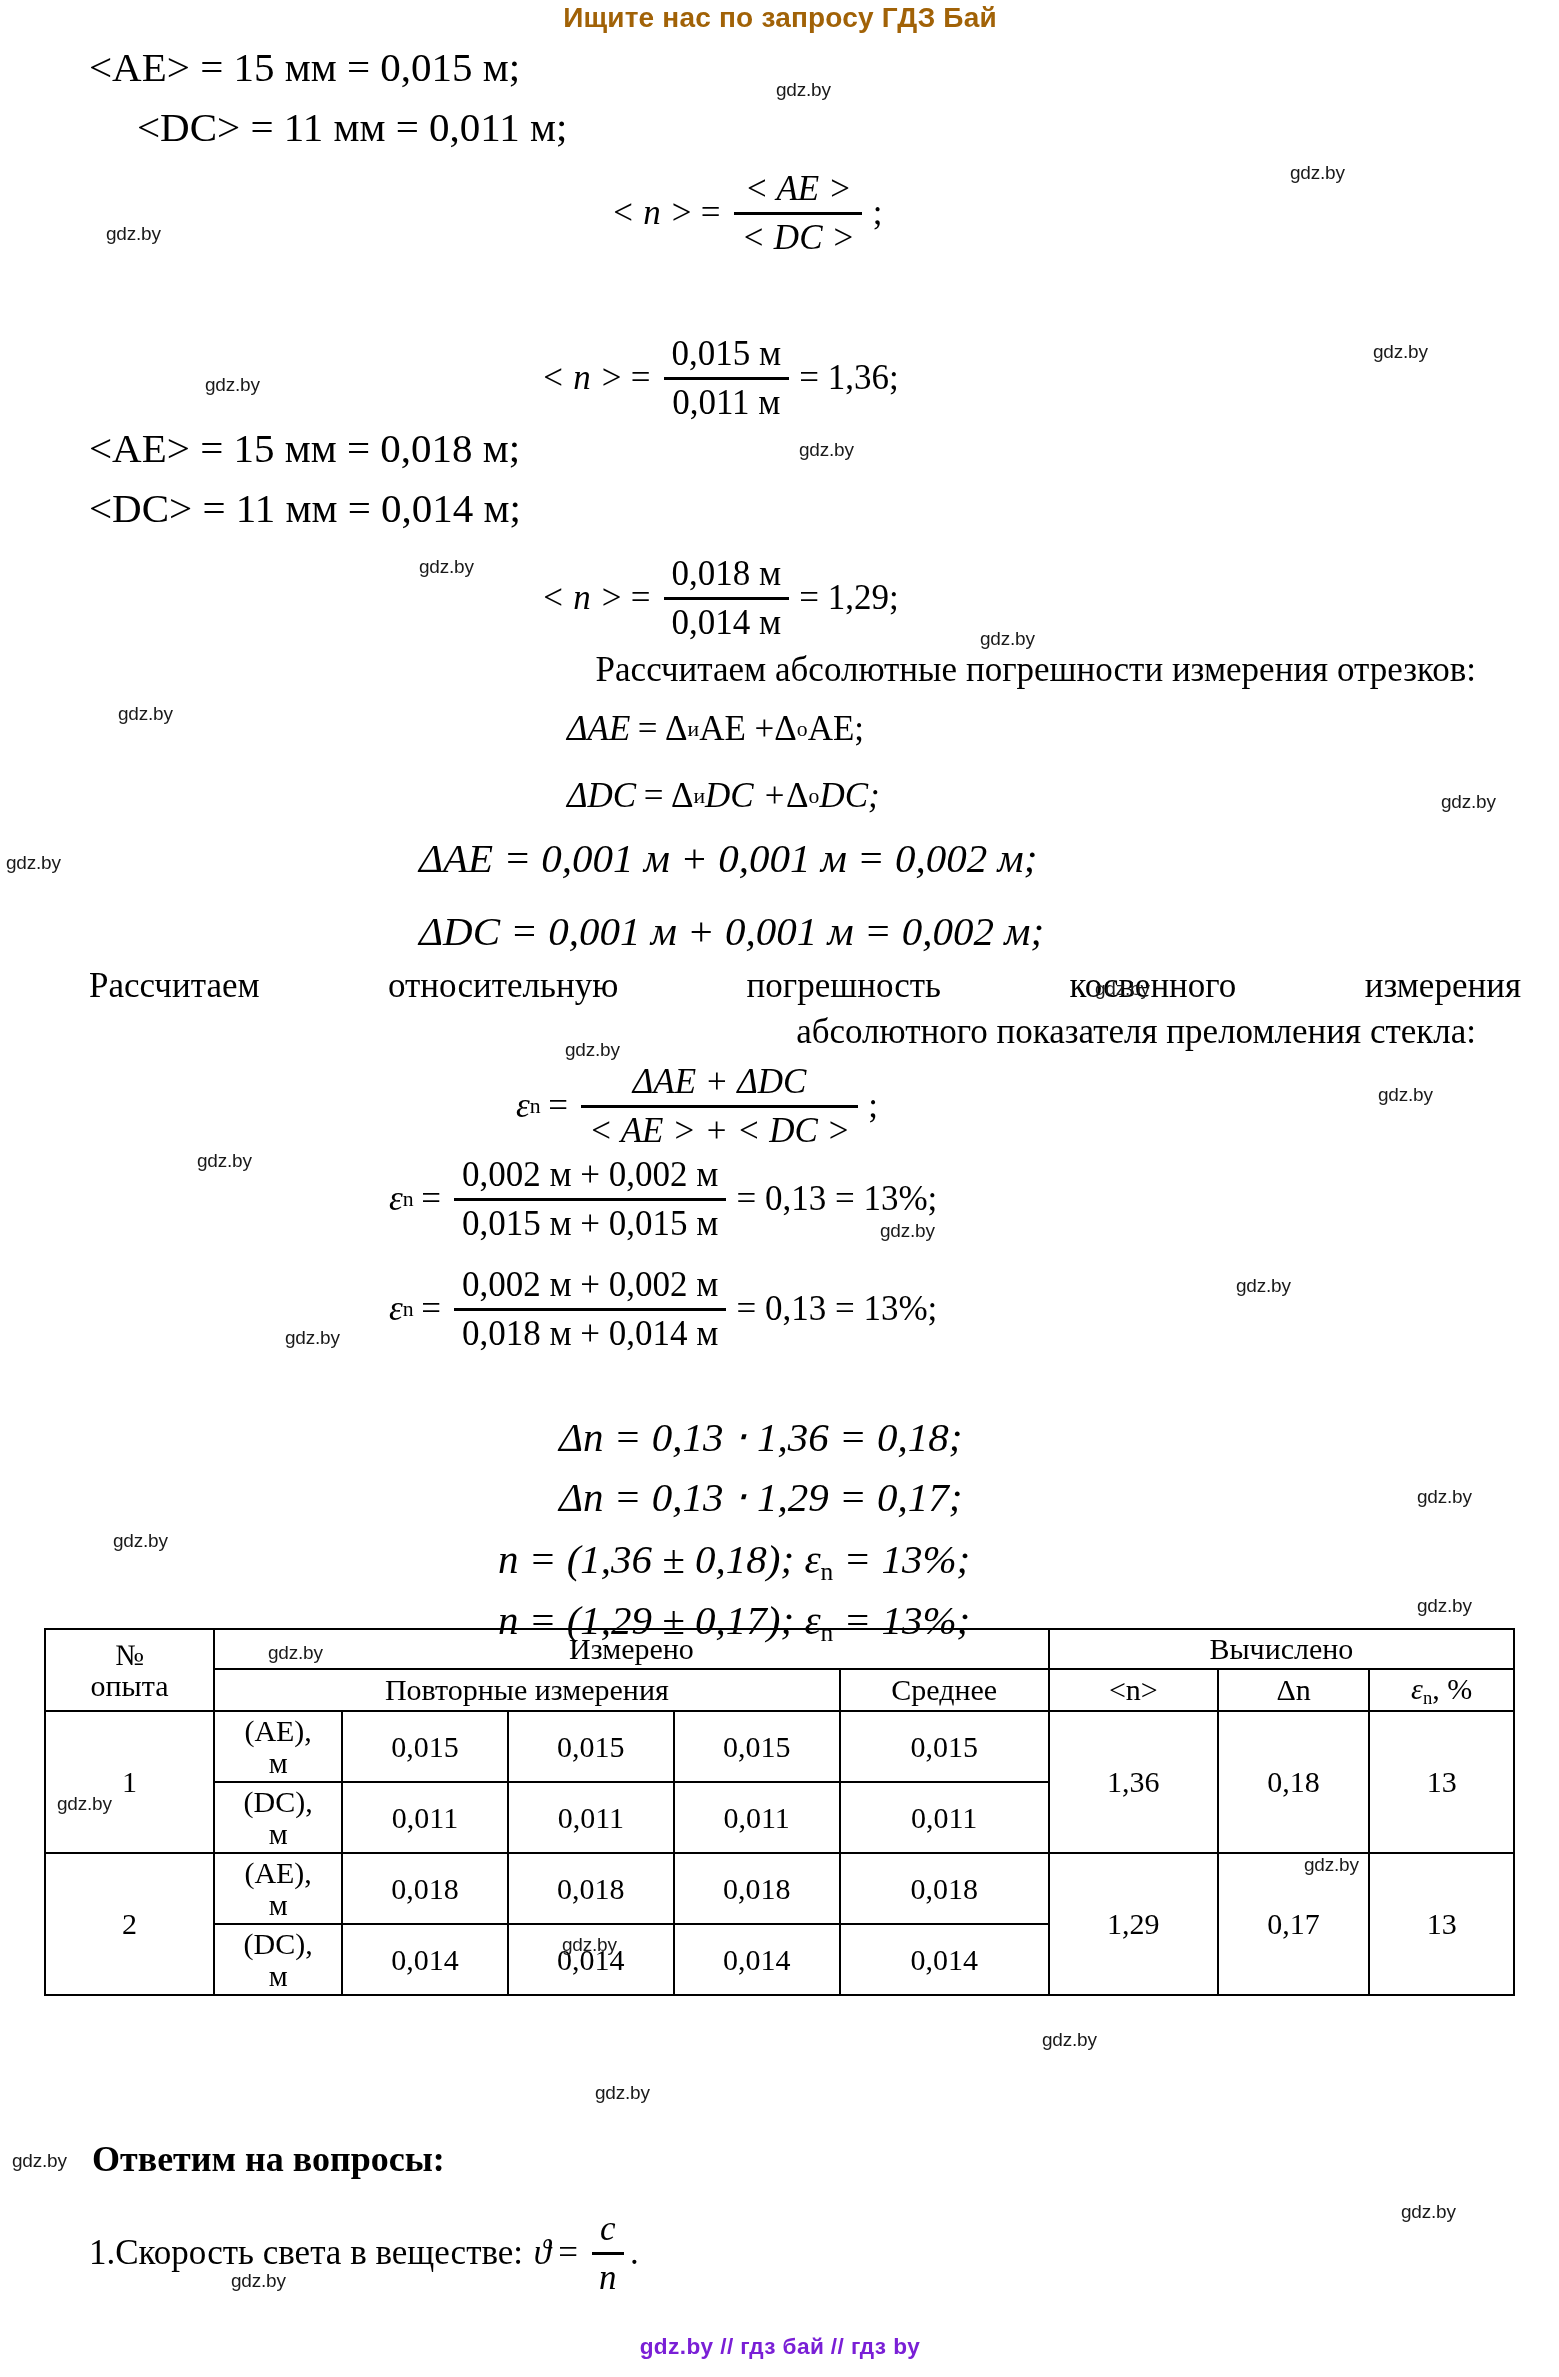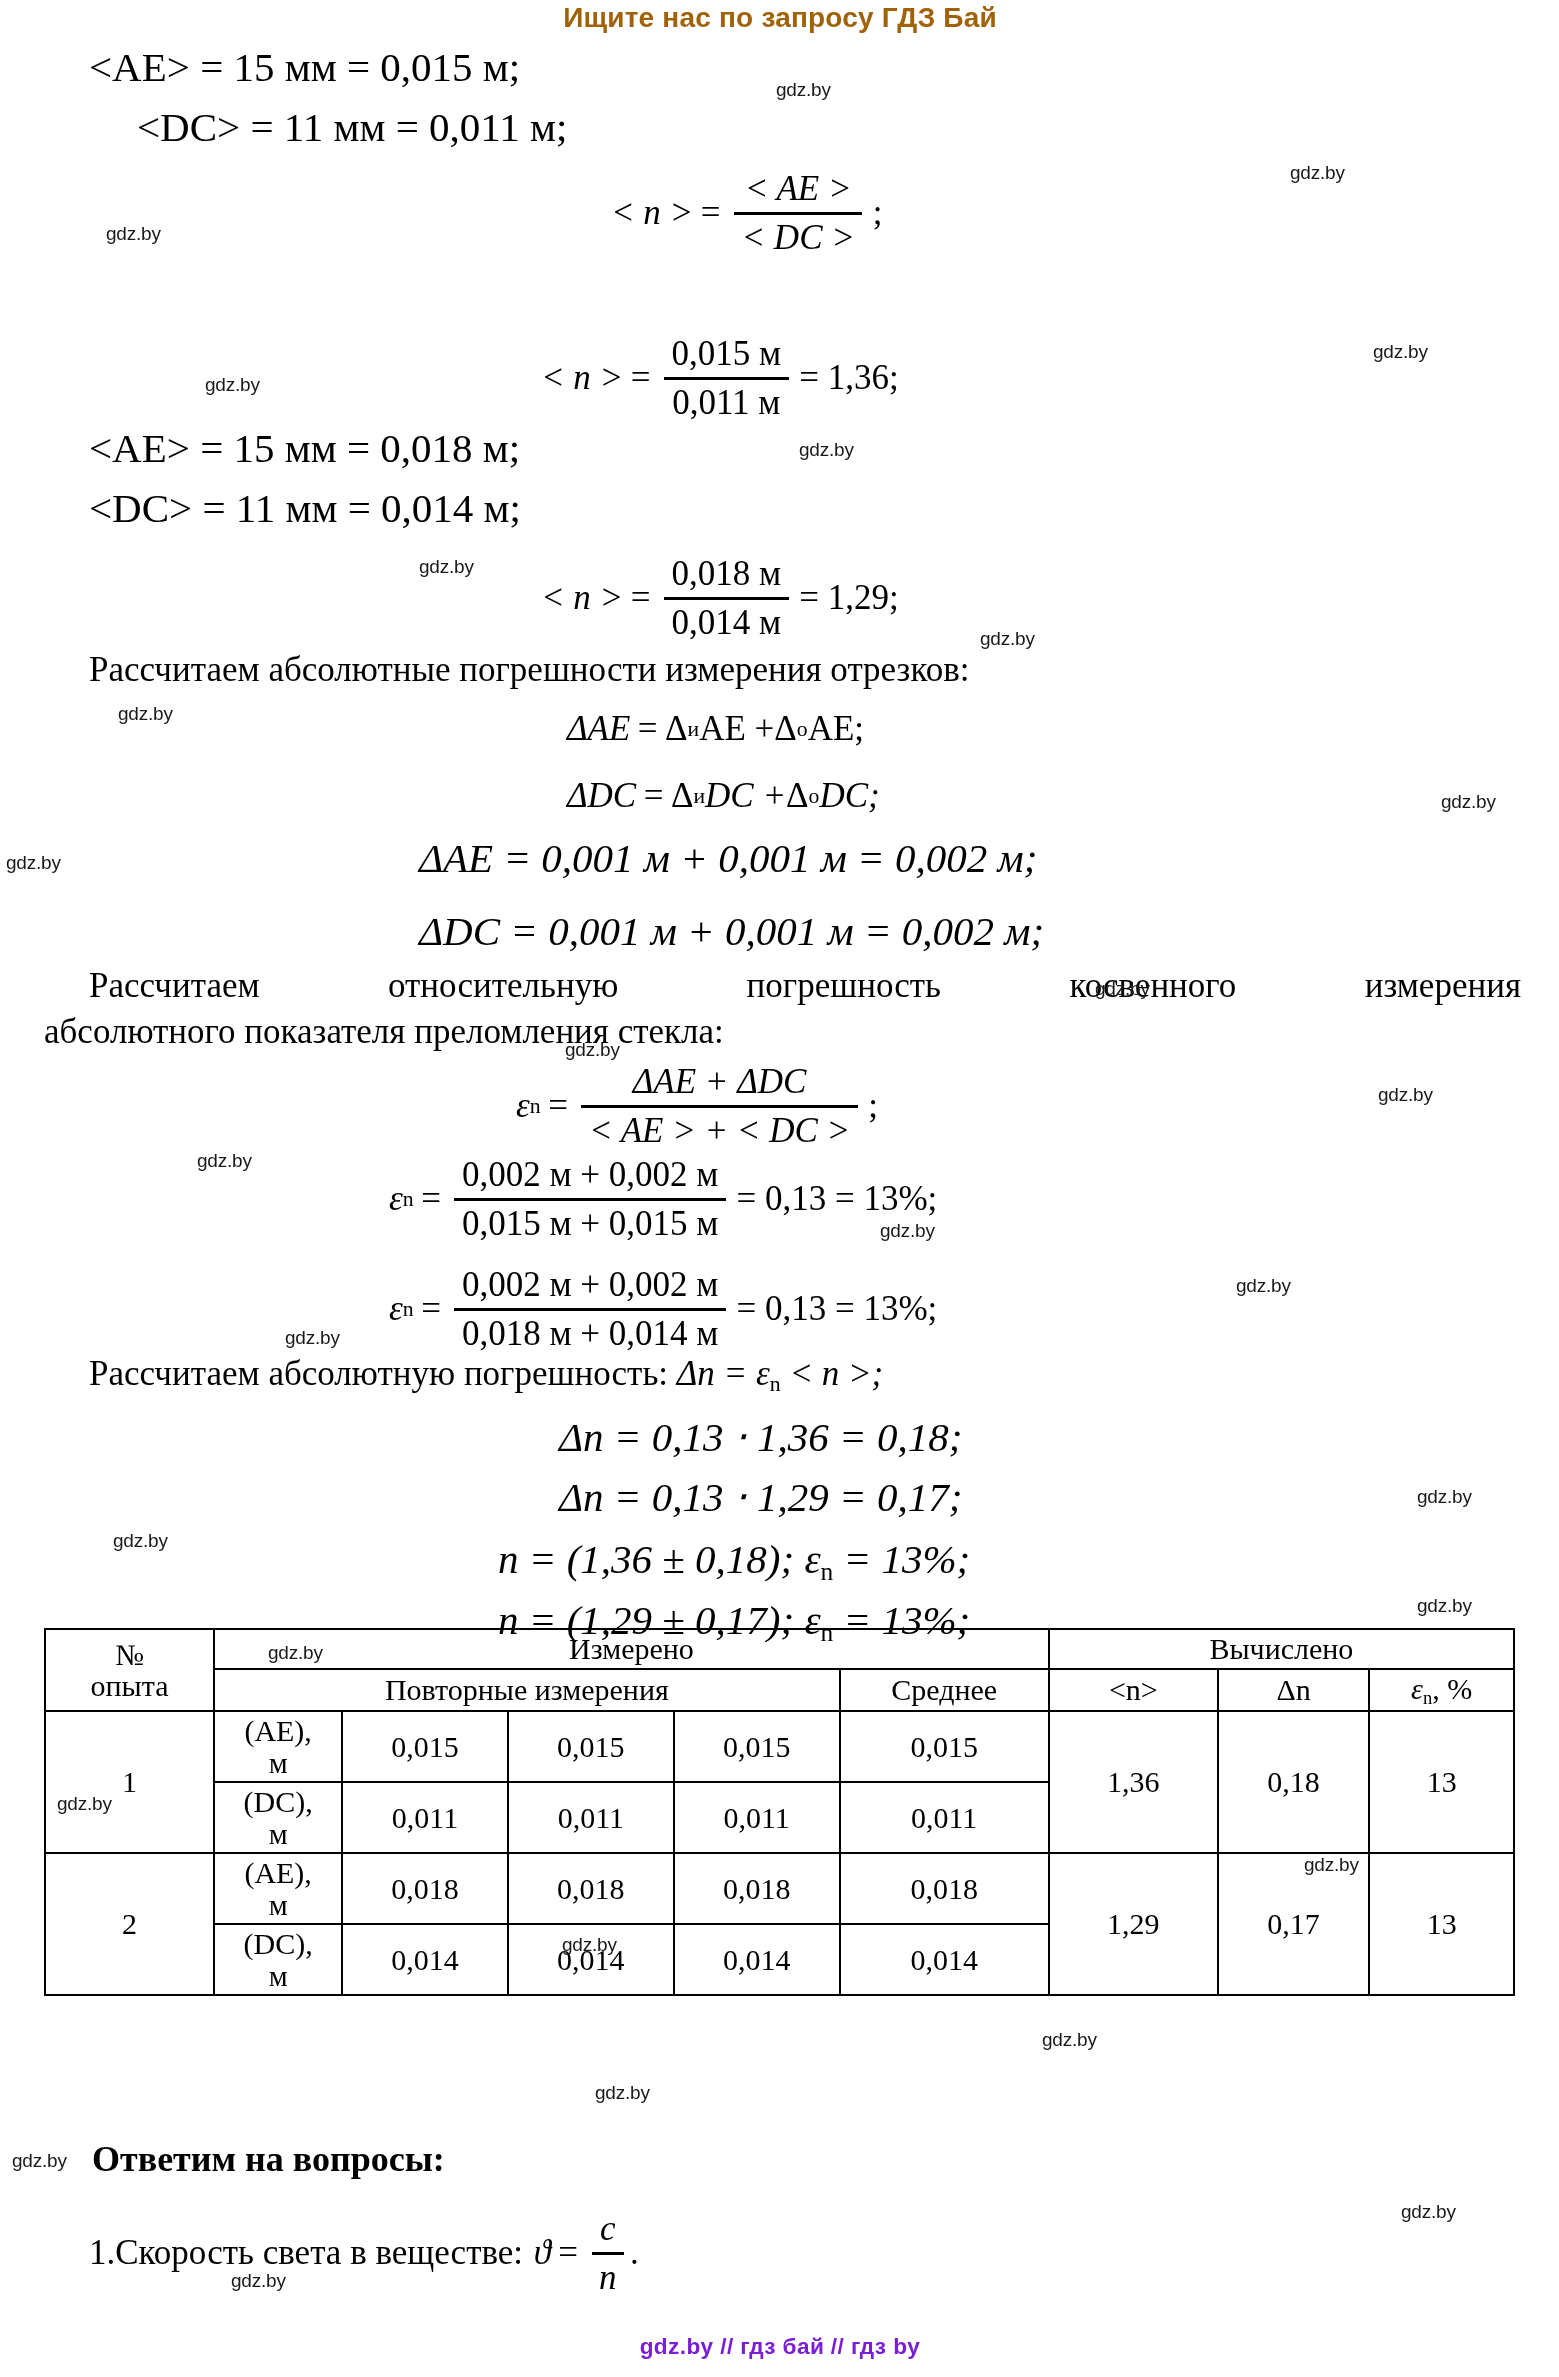--- a/index.html
+++ b/index.html
@@ -52,20 +52,21 @@
   }
   .txt { font-family:"Liberation Serif", serif; }
   .ital { font-style:italic; }
   .bold { font-weight:bold; }
 
   .para {
     position:absolute;
     font-family:"Liberation Serif", serif;
     font-size:35px;
     line-height:1.14;
+    text-align:right;
   }
   .para.justify { text-align:justify; text-align-last:justify; }
 
   
   .mrow {
     position:absolute;
     display:flex;
     align-items:center;
     font-size:35px;
     white-space:nowrap;
@@ -253,24 +254,20 @@
       <span class="sub mi">n</span>
     <span class="op">=</span>
     <span class="frac">
       <span class="num">0,002 м +  0,002 м</span>
       <span class="bar"></span>
       <span class="den">0,018 м  + 0,014 м</span>
     </span>
     <span class="semi">= 0,13 = 13%;</span>
   </div>
 
-  <div class="para" style="left:89px; top:1354px; width:1432px;">
-    <span>Рассчитаем абсолютную погрешность:</span>
-    <span class="ital">Δn =  ε</span><span class="sub ital">n</span><span class="ital"> &lt; n &gt;;</span>
-  </div>
 
   <div class="line ital" style="left:559px; top:1417px;">Δn =  0,13 ⋅ 1,36 = 0,18;</div>
   <div class="line ital" style="left:559px; top:1477px;">Δn =  0,13 ⋅ 1,29 = 0,17;</div>
 
   <div class="line ital" style="left:498px; top:1539px;">
     <span>n = (1,36 ± 0,18);  ε</span><span class="sub">n</span><span> = 13%;</span>
   </div>
   <div class="line ital" style="left:498px; top:1600px;">
     <span>n = (1,29 ± 0,17);  ε</span><span class="sub">n</span><span> = 13%;</span>
   </div>

